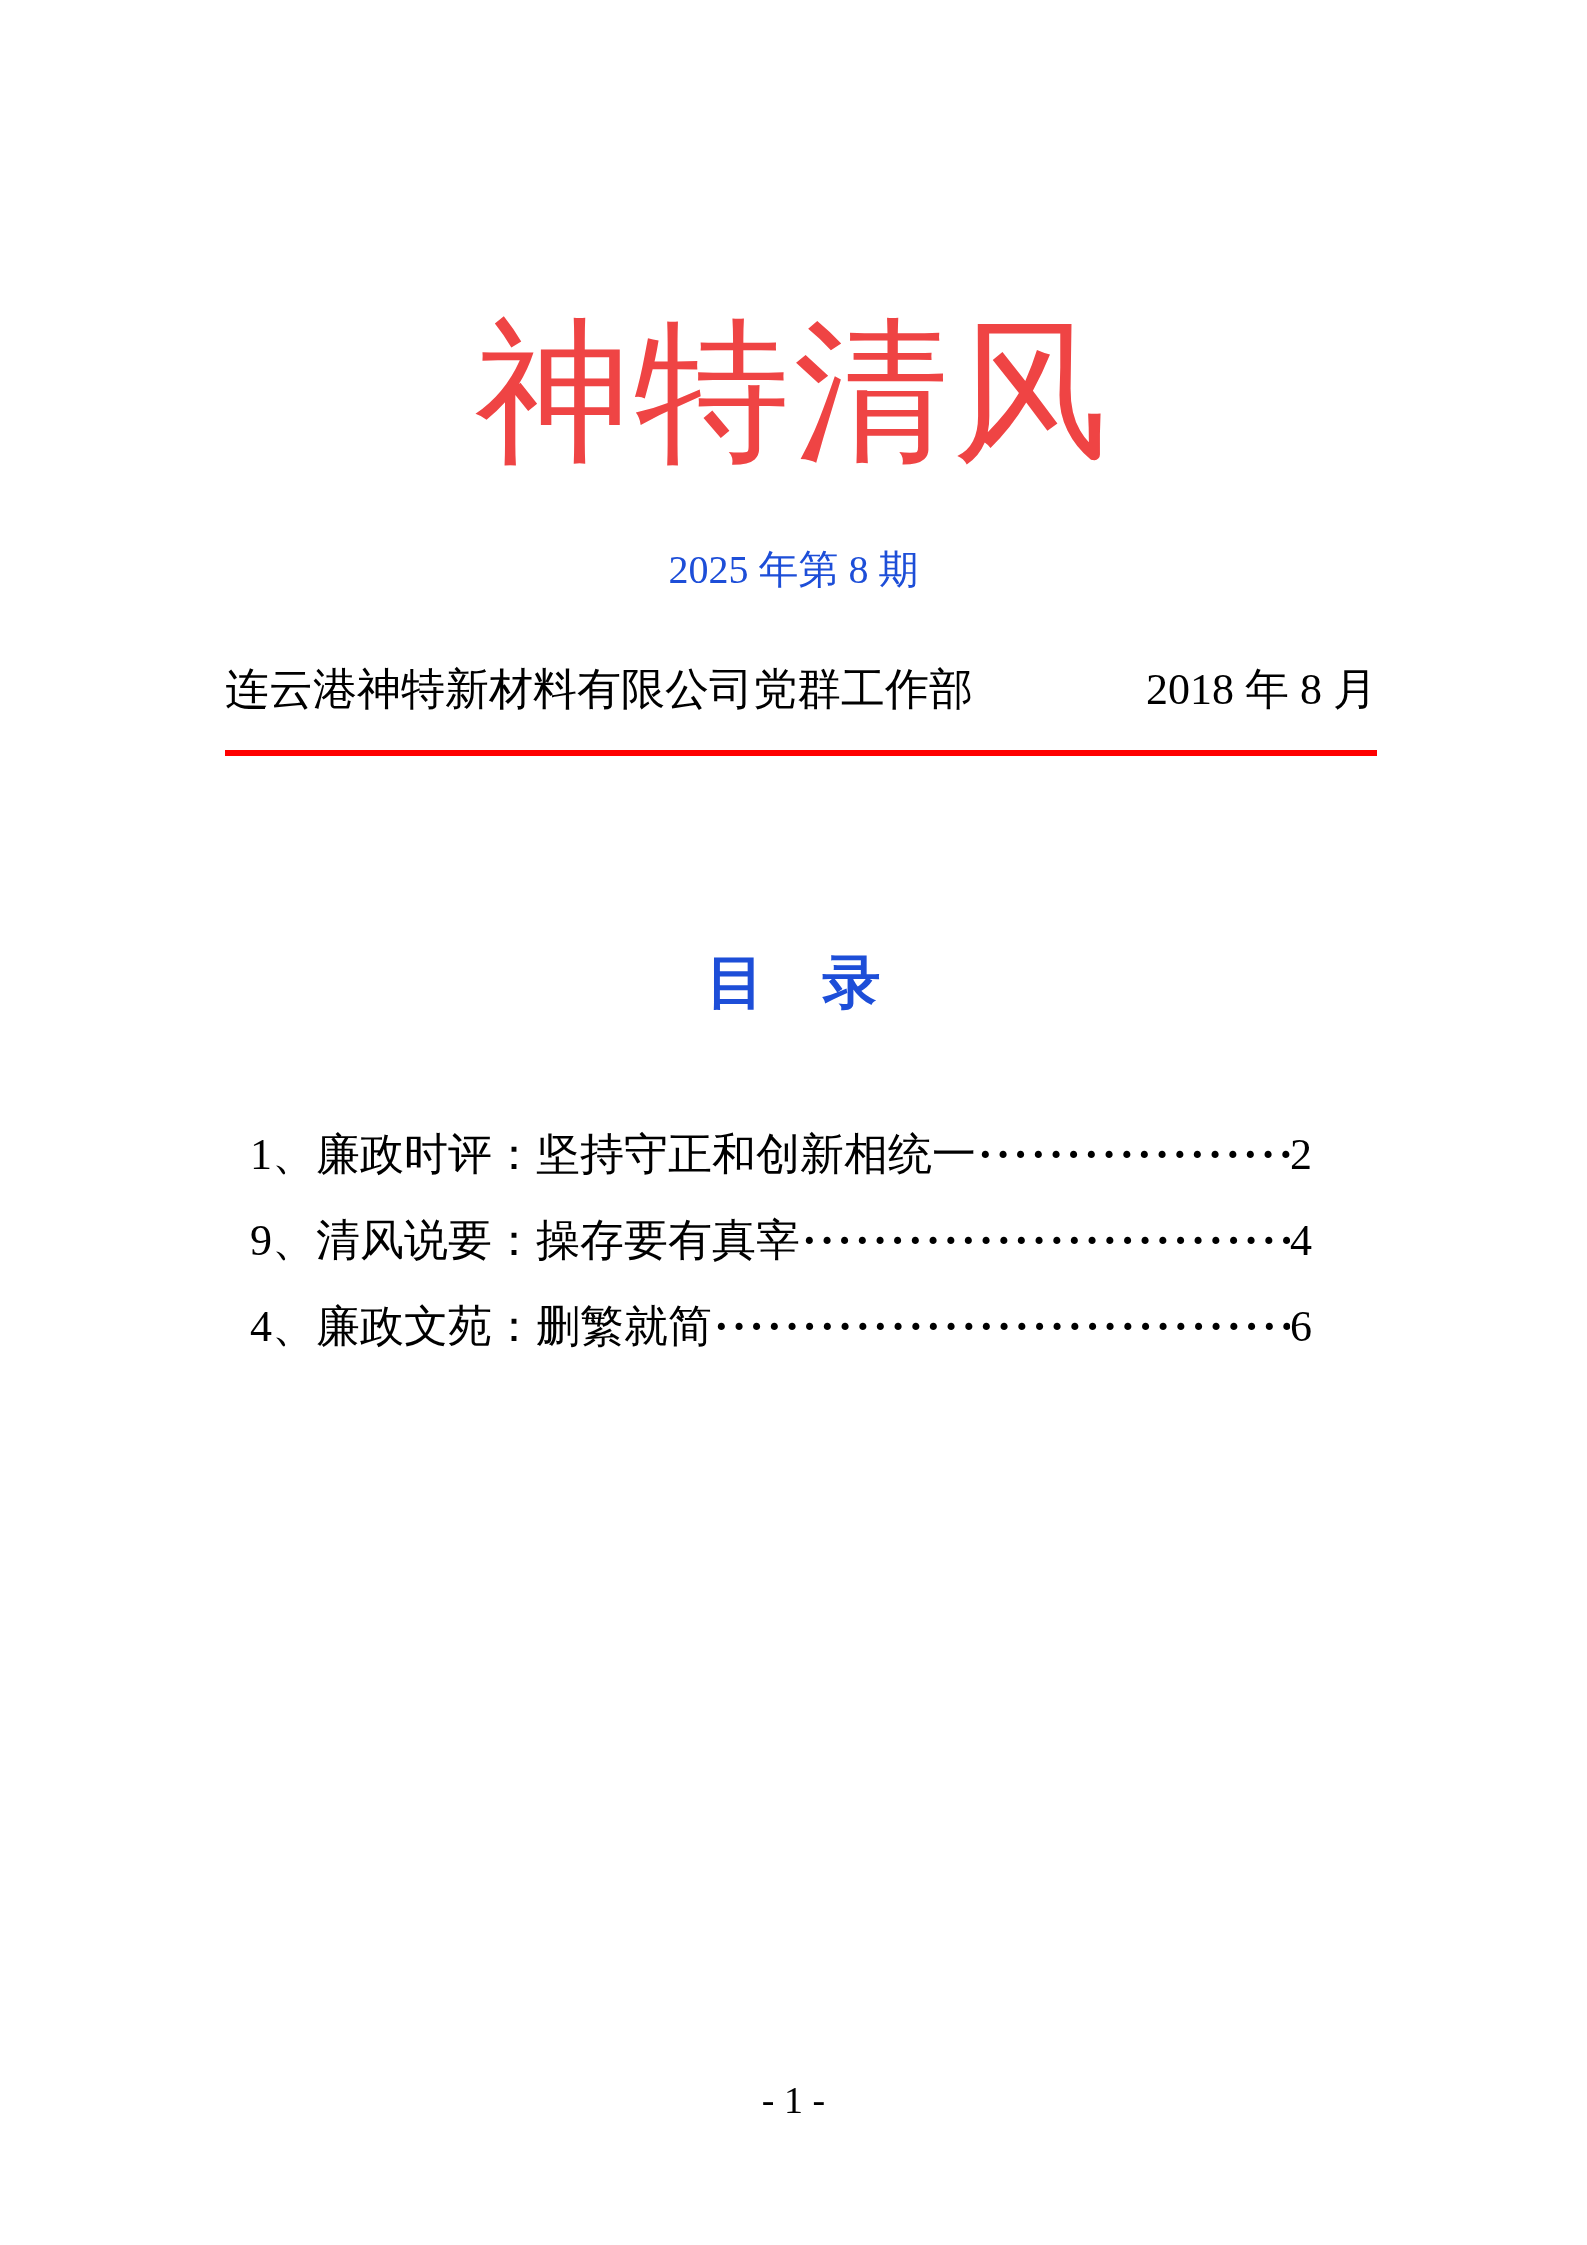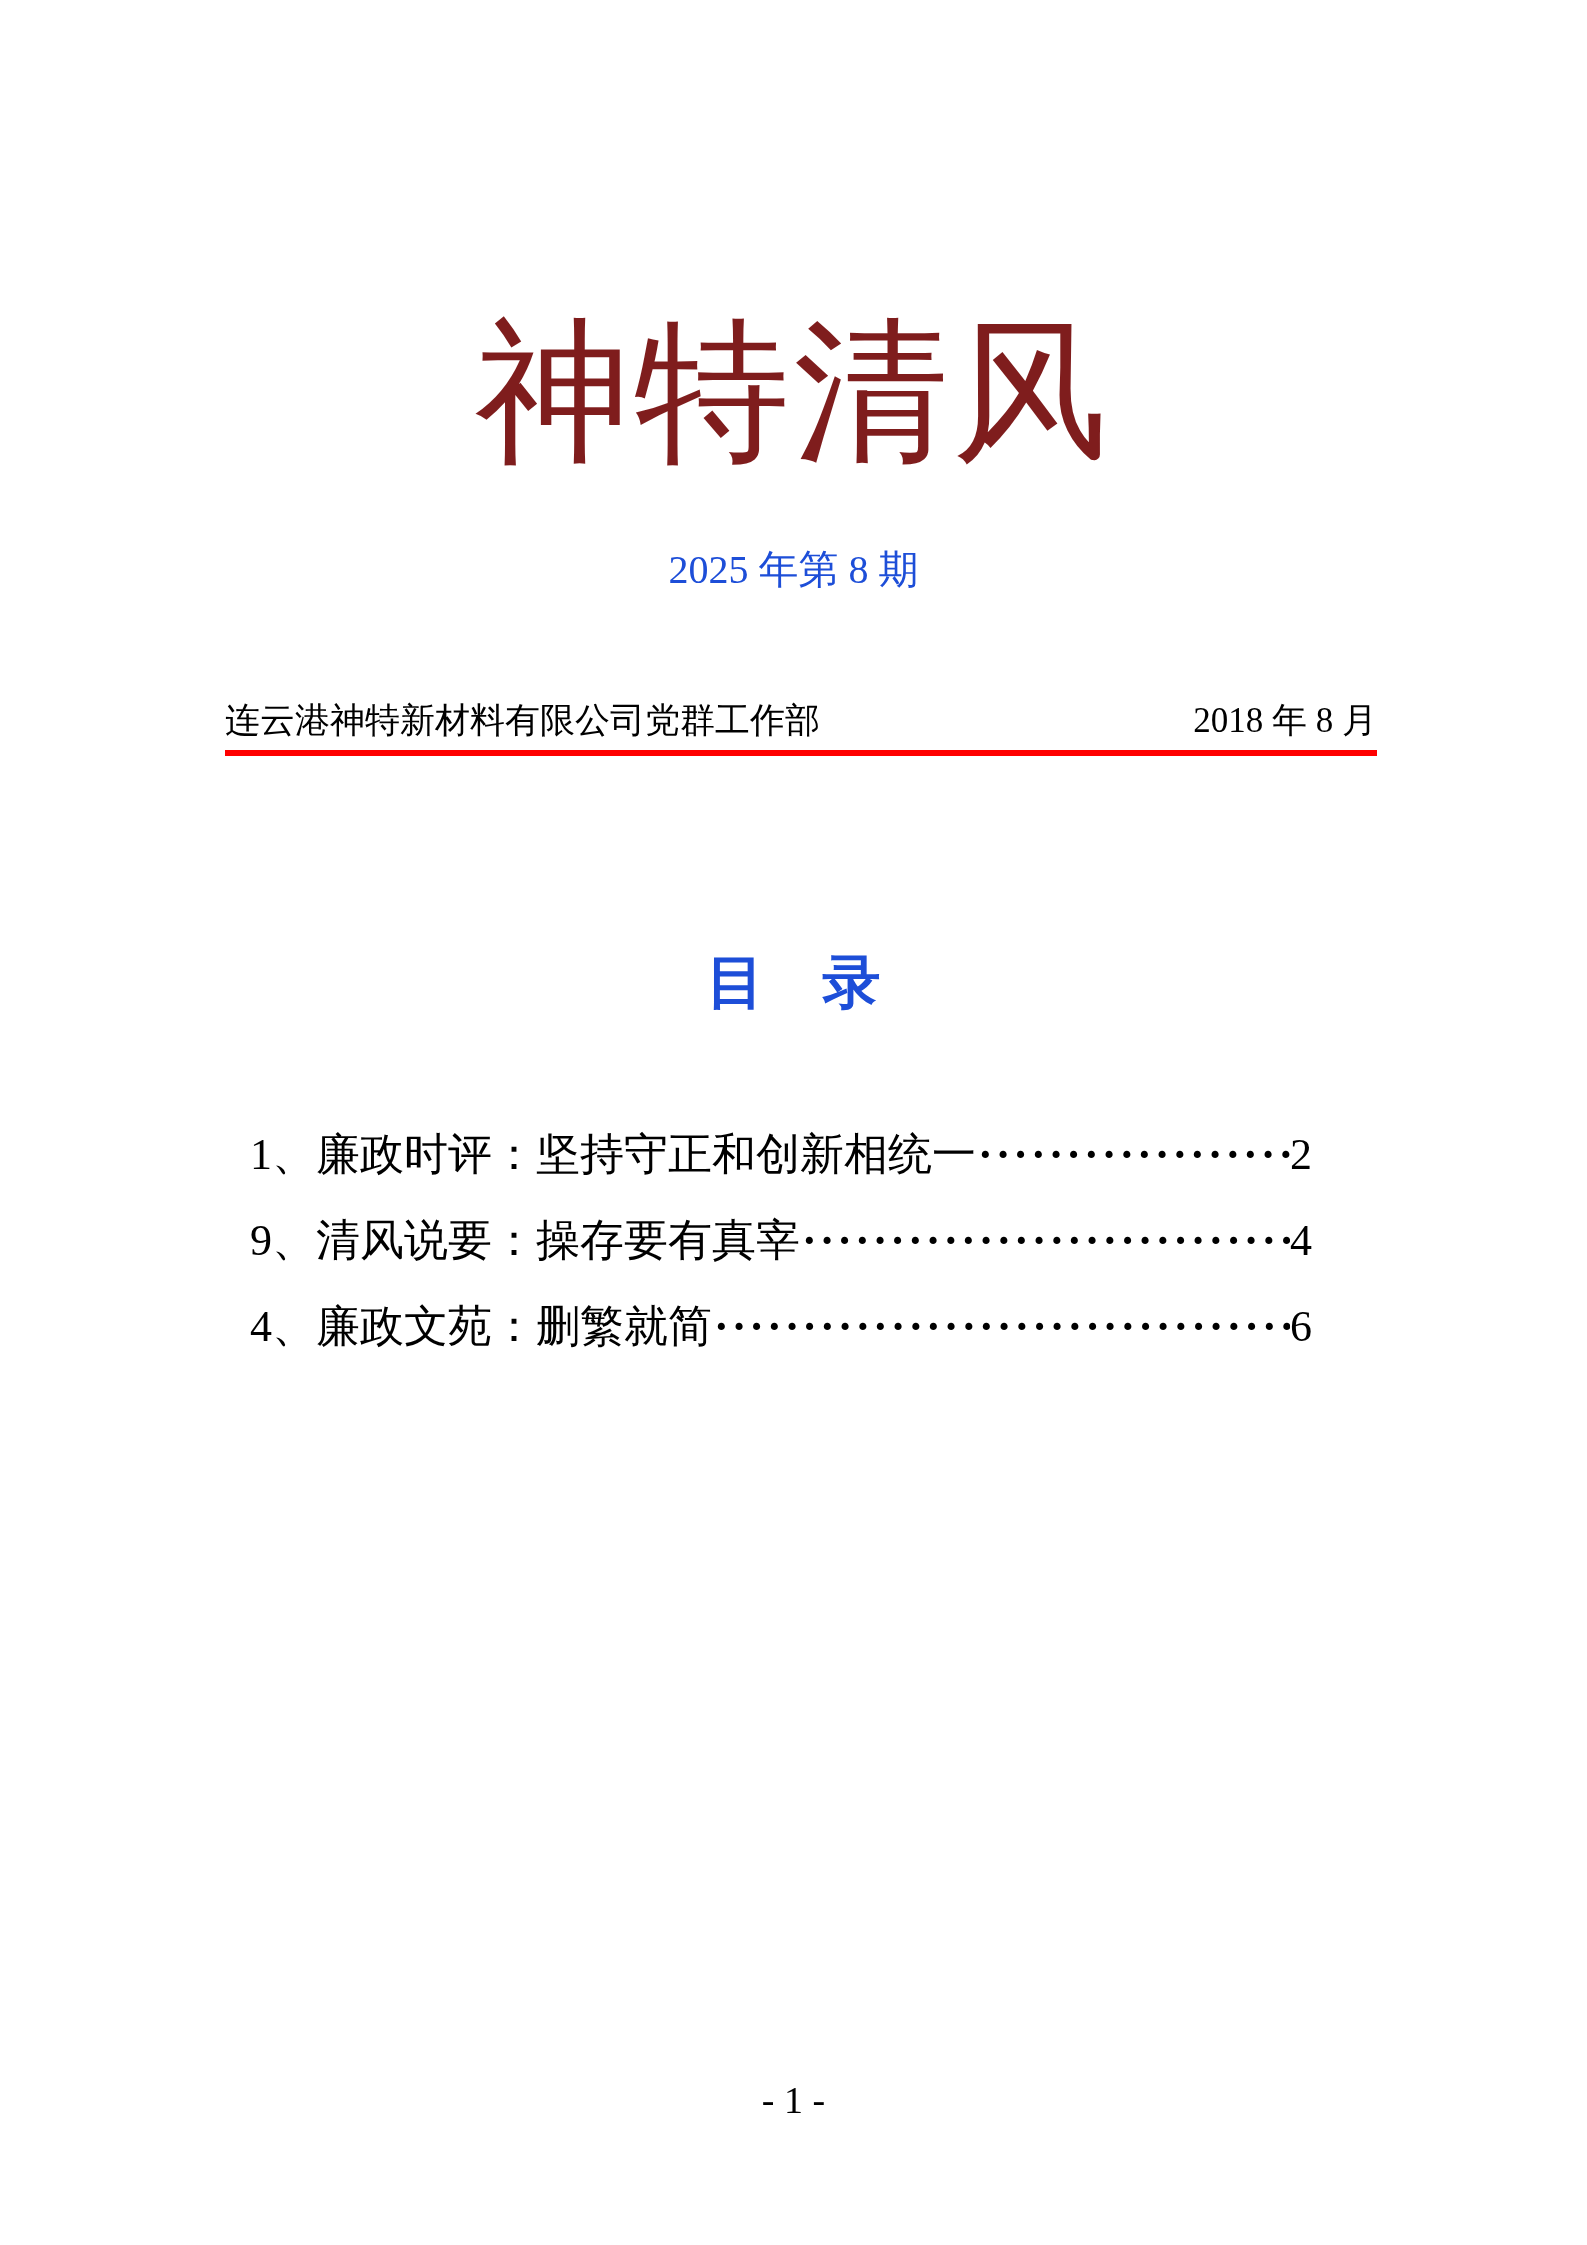--- a/index.html
+++ b/index.html
@@ -18,45 +18,45 @@
 
   .masthead-title {
     position: absolute;
     top: 316px;
     left: 0;
     width: 100%;
     text-align: center;
     font-size: 155px;
     line-height: 1.0;
     letter-spacing: 4px;
-    color: #7f1d1d;
+    color: #ef4444;
     font-weight: 400;
     white-space: nowrap;
   }
 
   .issue-line {
     position: absolute;
     top: 548px;
     left: 0;
     width: 100%;
     text-align: center;
     font-size: 40px;
     line-height: 1.1;
     color: #1d4ed8;
   }
 
   .publisher-row {
     position: absolute;
-    top: 700px;
+    top: 664px;
     left: 225px;
     width: 1152px;
     display: flex;
     justify-content: space-between;
     align-items: baseline;
-    font-size: 35px;
+    font-size: 44px;
     line-height: 1.2;
     white-space: nowrap;
   }
 
   .red-rule {
     position: absolute;
     top: 750px;
     left: 225px;
     width: 1152px;
     height: 6px;

